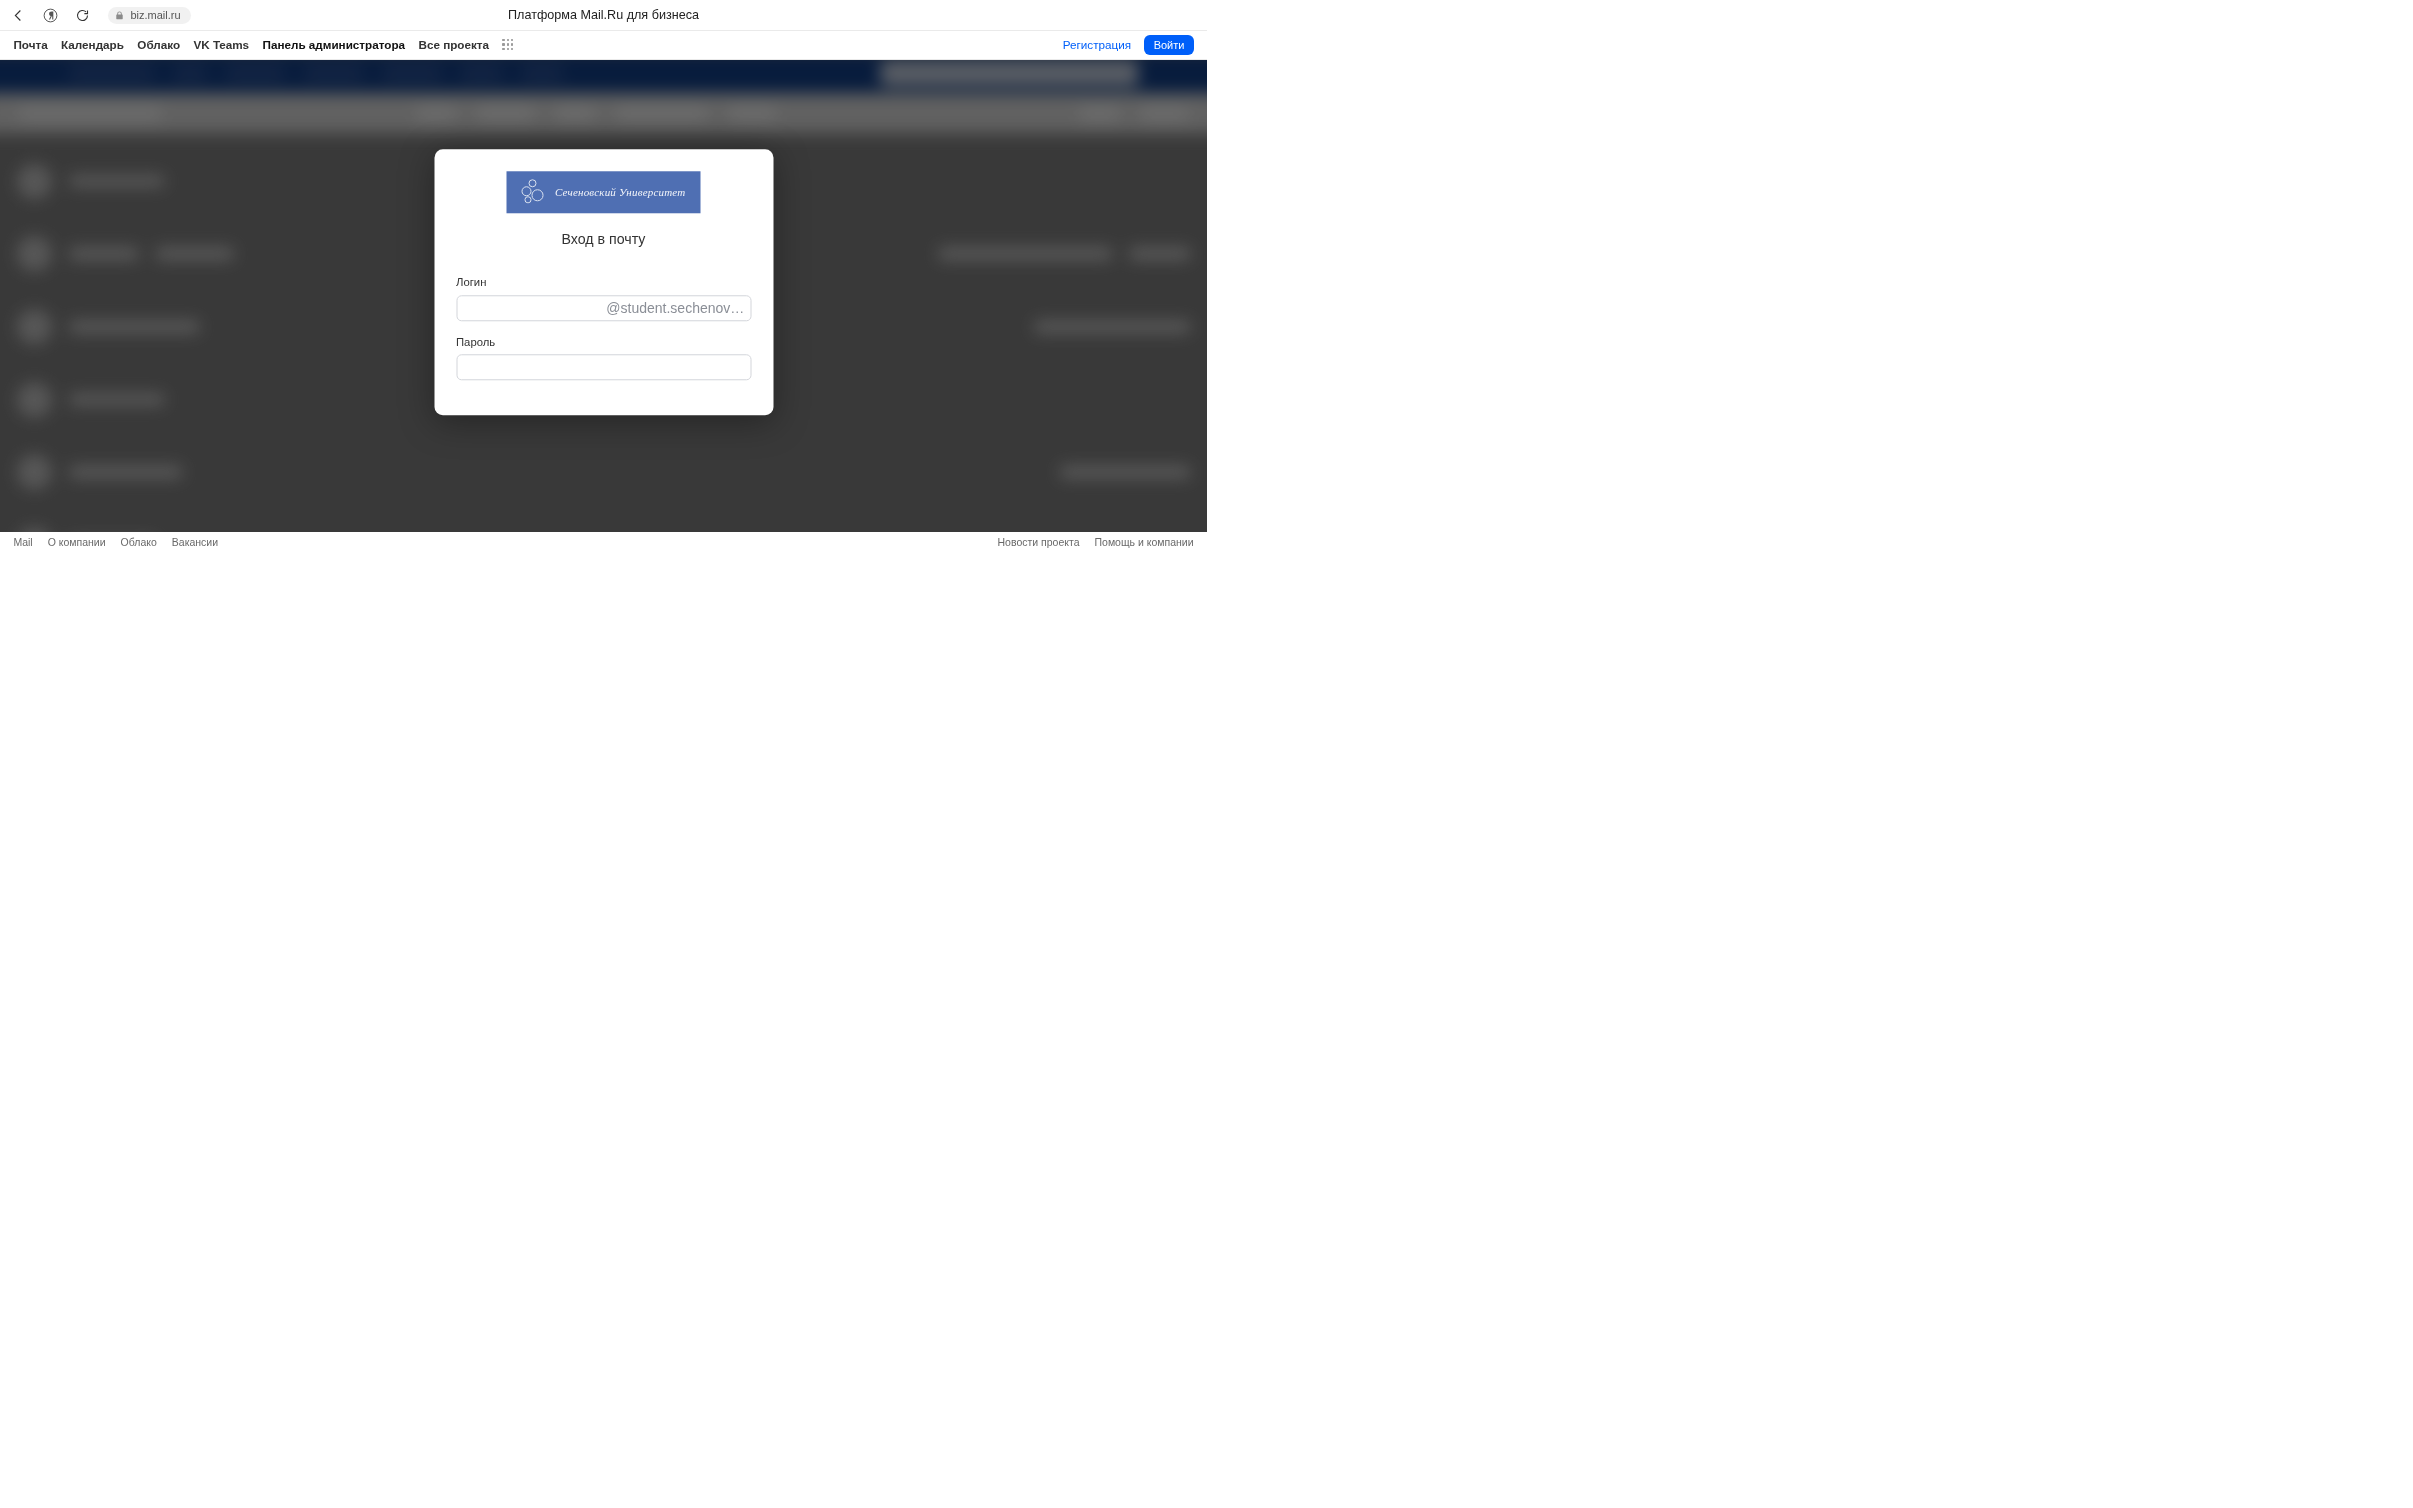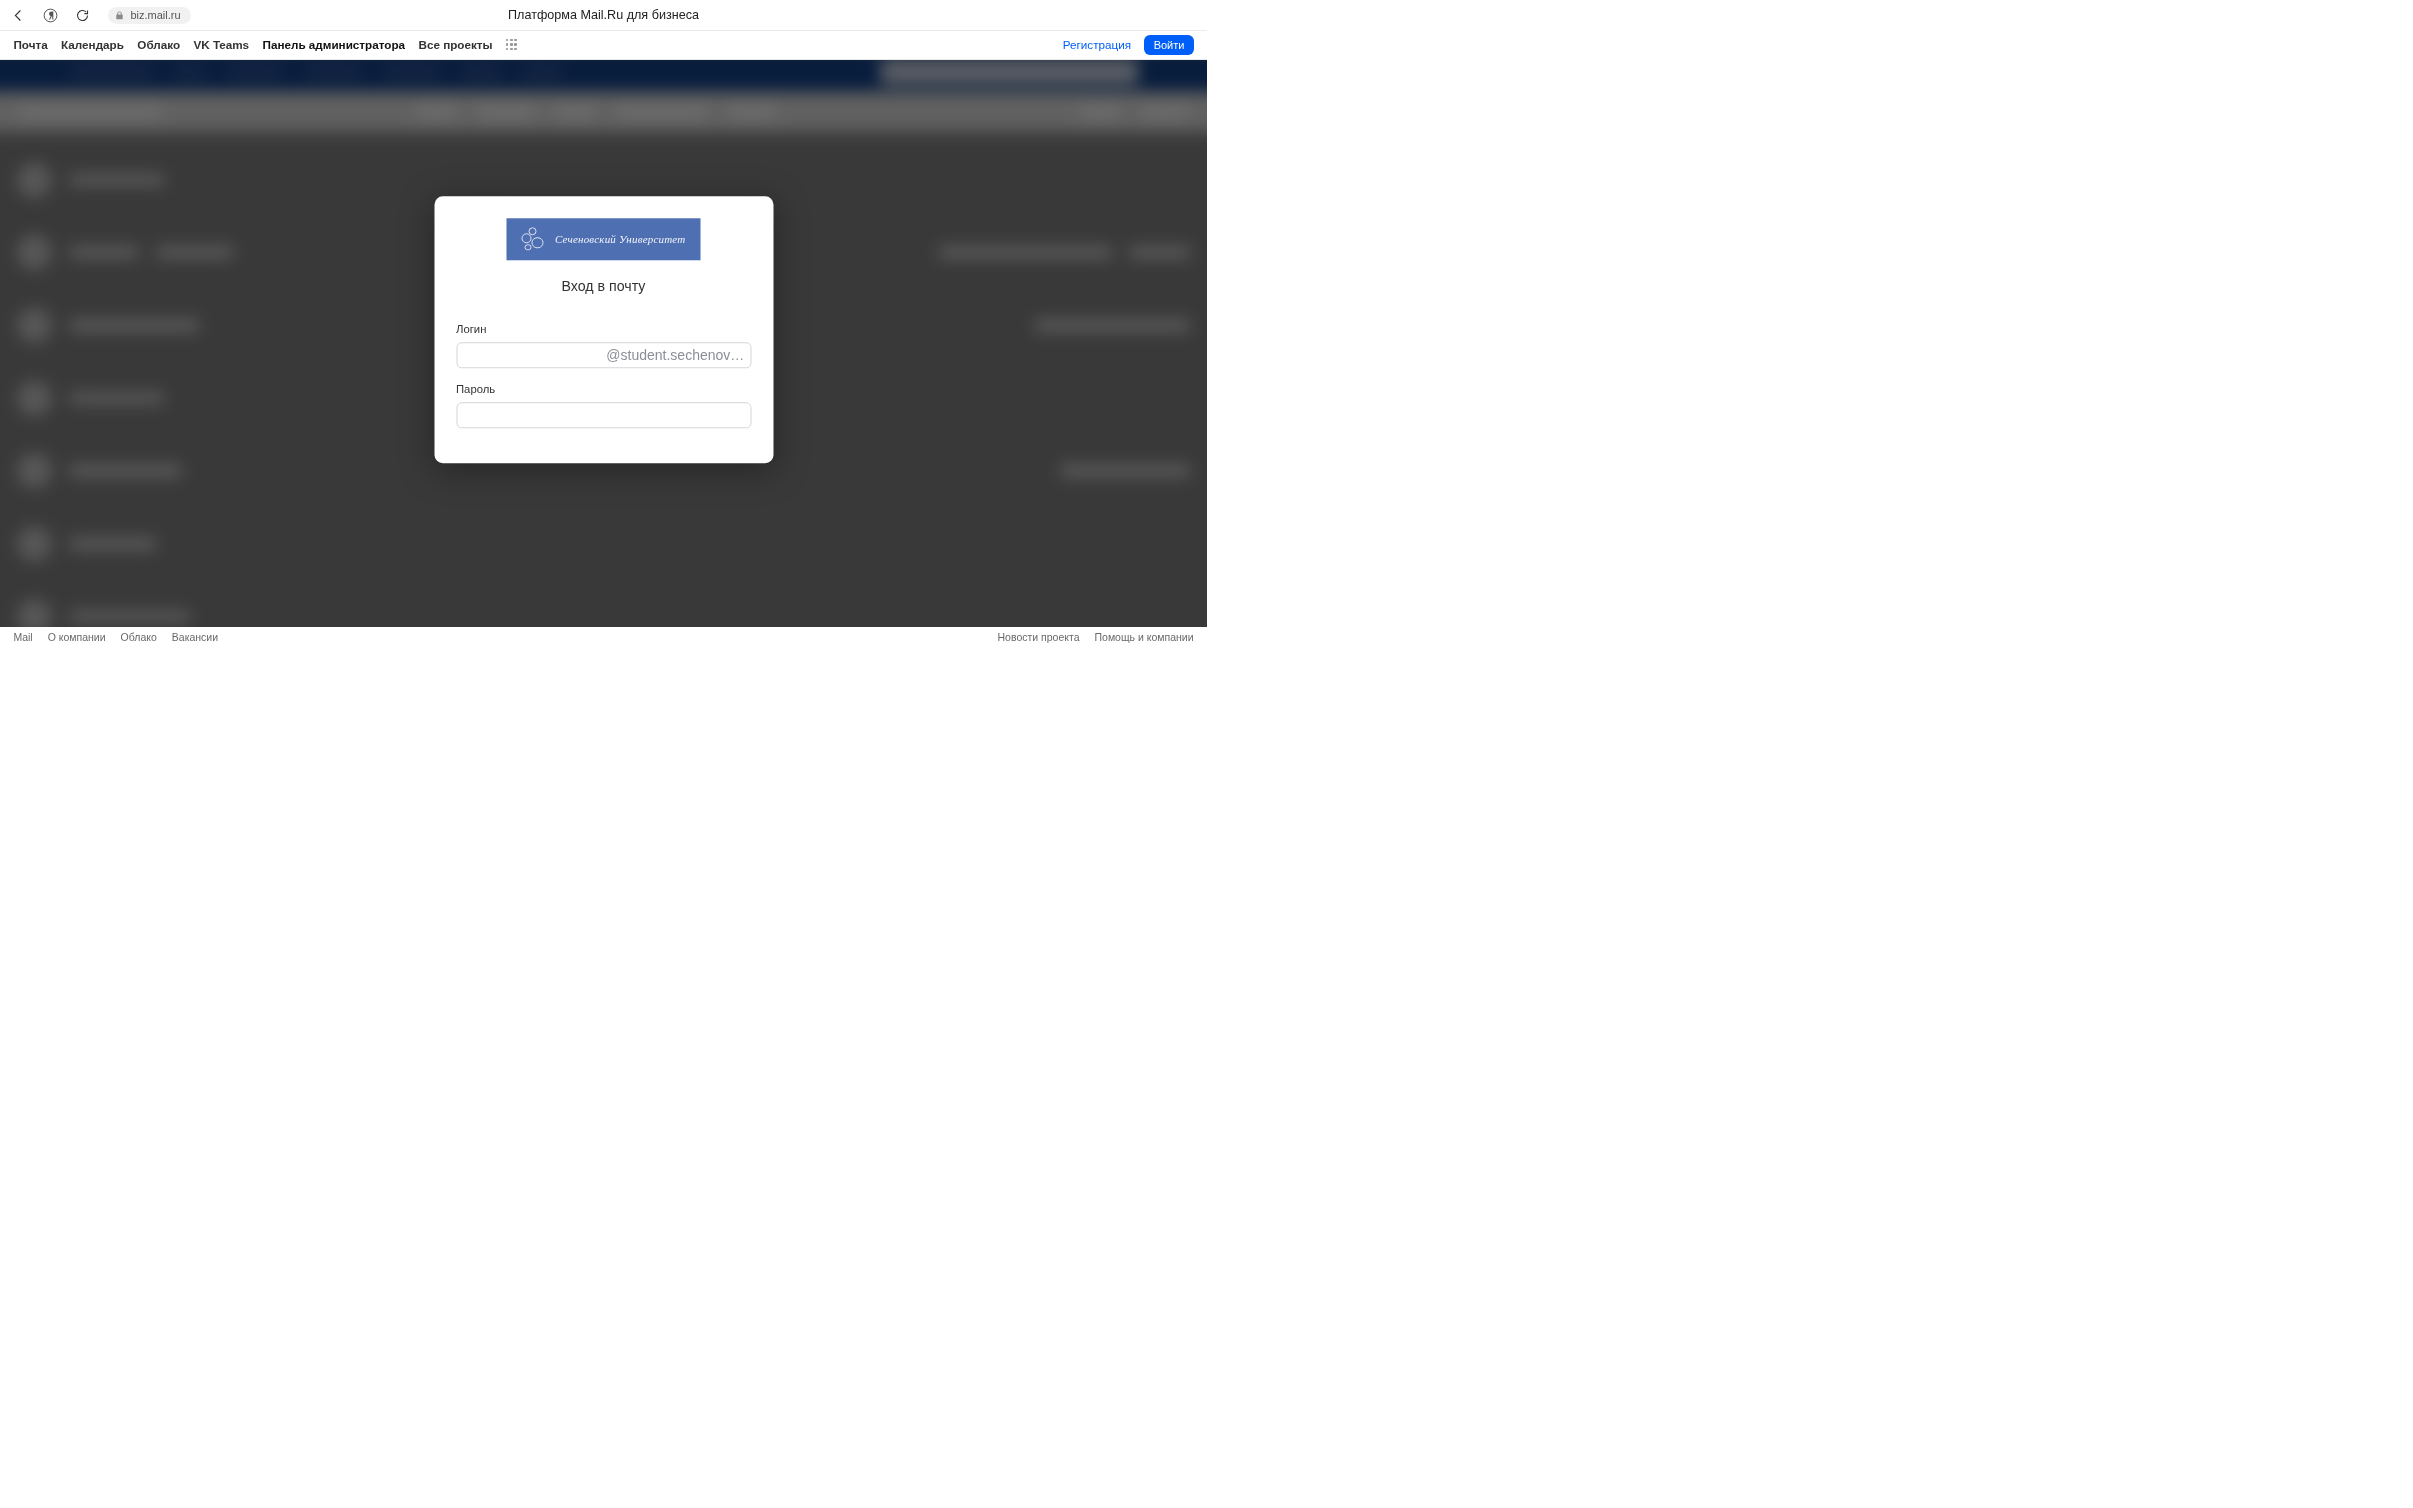--- a/index.html
+++ b/index.html
@@ -64,21 +64,21 @@
   .services-nav .reg-link { color: #005ff9; cursor: pointer; }
   .services-nav .login-btn {
     background: #005ff9; color: #fff;
     border-radius: 5.9px; padding: 4.2px 9.2px;
     cursor: pointer; font-size: 11px;
   }
 
   
   .main-area {
     position: relative;
-    height: 567px;
+    height: 472px;
     overflow: hidden;
     background: #555;
   }
   .bg-blur {
     position: absolute; inset: 0;
     filter: blur(7.5px) brightness(0.62);
     transform: scale(1.03);
   }
   .bg-topbar {
     height: 39px;
@@ -213,21 +213,21 @@
   </div>
   <div class="page-title">Платформа Mail.Ru для бизнеса</div>
 </div>
 
 <div class="services-nav">
   <span class="nav-item">Почта</span>
   <span class="nav-item">Календарь</span>
   <span class="nav-item">Облако</span>
   <span class="nav-item">VK Teams</span>
   <span class="nav-item bold">Панель администратора</span>
-  <span class="nav-item">Все проекты</span>
+  <span class="nav-item">Все проекта</span>
   <span class="grid-icon">
     <span></span>
       <span></span>
       <span></span>
       <span></span>
       <span></span>
       <span></span>
       <span></span>
       <span></span>
       <span></span>

